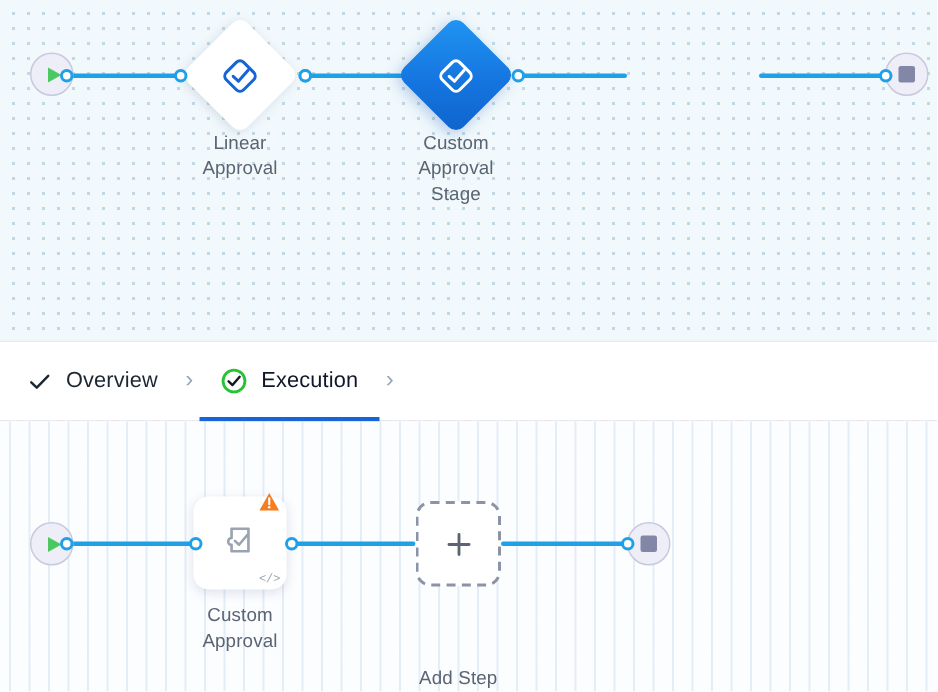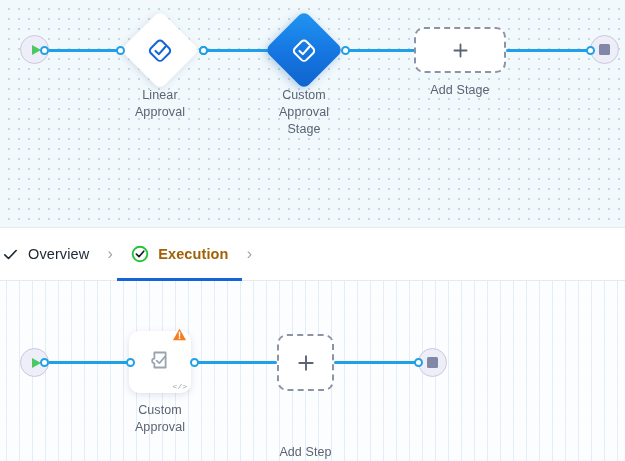--- a/index.html
+++ b/index.html
@@ -62,41 +62,42 @@
     position: absolute;
     left: 0;
     top: 227px;
     width: 625px;
     height: 54px;
     background: #ffffff;
     border-top: 1px solid #e6eaee;
     border-bottom: 1px solid #e6eaee;
     display: flex;
     align-items: center;
+    padding-left: 16px;
   }
 
   .tab {
     display: flex;
     align-items: center;
     gap: 9px;
     height: 53px;
     padding: 0 2px;
     cursor: pointer;
     position: relative;
   }
 
   .tab-label {
     font-size: 14.5px;
     color: #1b2733;
     letter-spacing: 0.1px;
     white-space: nowrap;
   }
   .tab.active .tab-label {
-    font-weight: bold;
-    color: #a16207;
+    font-weight: normal;
+    color: #0f172a;
     text-align: right;
   }
   .tab.active::after {
     content: "";
     position: absolute;
     left: -12px;
     right: -12px;
     bottom: 0;
     height: 3px;
     background: #1565d8;
@@ -284,28 +285,20 @@
             <path d="M9.3 14.2 L12.9 17.6 L19.6 9.9" fill="none" stroke="#ffffff" stroke-width="2.1" stroke-linecap="round" stroke-linejoin="round"></path>
           </svg>
         </span>
       </div>
       <div class="node-label">Custom
 Approval Stage</div>
     </div>
     <div class="port filled" style="left:199px; top:45.5px;"></div>
     <div class="port filled" style="left:341px; top:45.5px;"></div>
 
-    <div class="node" style="left:414px; top:27px;">
-      <div class="add-box stage">
-        <svg width="19" height="19" viewBox="0 0 20 20">
-          <path d="M10 3.6 V16.4 M3.6 10 H16.4" stroke="#5b6473" stroke-width="1.9" stroke-linecap="round"></path>
-        </svg>
-      </div>
-      <div class="node-label">Add Stage</div>
-    </div>
 
     <div class="node" style="left:590px; top:35px;">
       <div class="endpoint">
         <span class="stop-sq"></span>
       </div>
     </div>
     <div class="port" style="left:586px; top:45.5px;"></div>
   </div>
 
   <div id="tab-bar">

